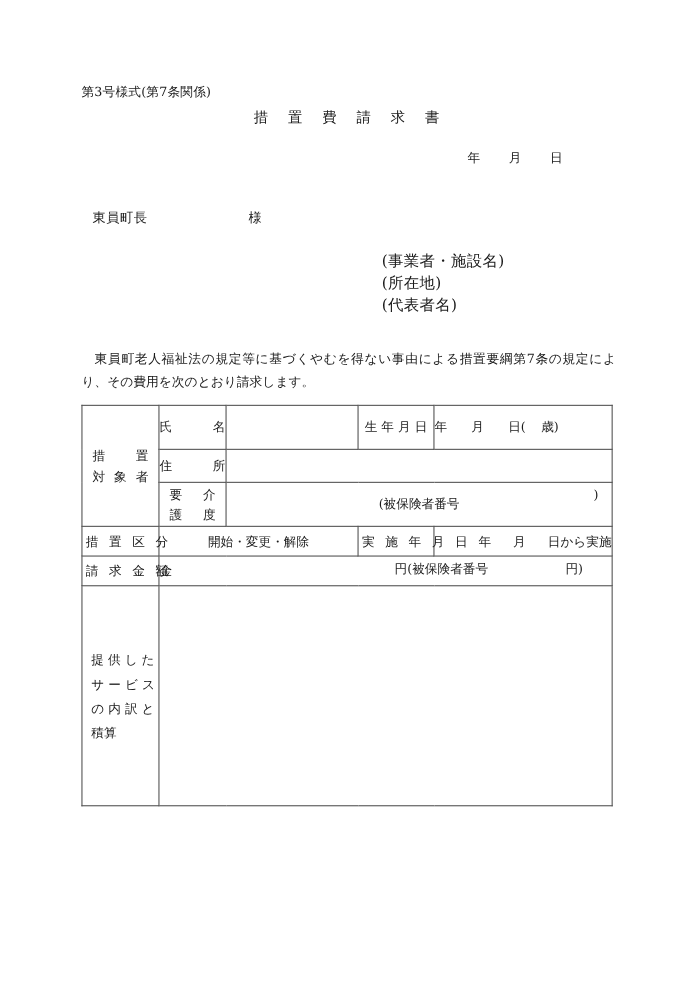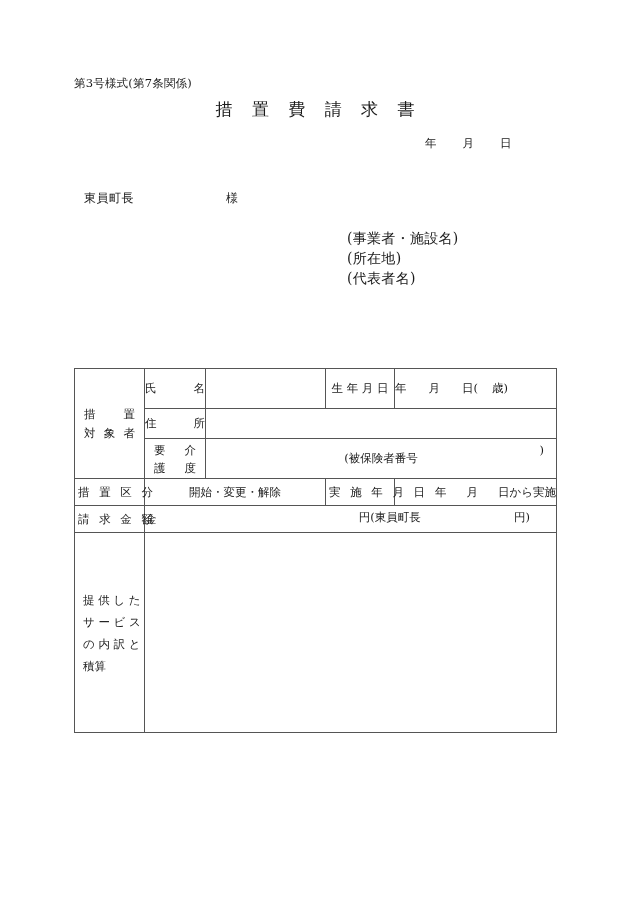--- a/index.html
+++ b/index.html
@@ -31,21 +31,21 @@
     font-size: 11.5px;
     letter-spacing: 0.2px;
     white-space: nowrap;
   }
   .doc-title {
     position: absolute;
     left: 0;
     top: 98px;
     width: 630px;
     text-align: center;
-    font-size: 17px;
+    font-size: 13px;
     letter-spacing: 7px;
     text-indent: 7px;
     white-space: nowrap;
   }
   .date-line {
     position: absolute;
     left: 425px;
     top: 136px;
     font-size: 11.5px;
     white-space: nowrap;
@@ -232,20 +232,21 @@
   <div class="addressee">
     <span class="name">東員町長</span><span class="sama">様</span>
   </div>
 
   <div class="sender">
     <div>(事業者・施設名)</div>
     <div>(所在地)</div>
     <div>(代表者名)</div>
   </div>
 
+  <div class="body-para">東員町老人福祉法の規定等に基づくやむを得ない事由による措置要綱第7条の規定により、その費用を次のとおり請求します。</div>
 
   <table class="form-table">
     <colgroup>
       <col style="width:70px">
       <col style="width:61px">
       <col style="width:120px">
       <col style="width:69px">
       <col style="width:162px">
     </colgroup>
     <tbody>
@@ -284,21 +285,21 @@
         <td class="lbl-spaced">実 施 年 月 日</td>
         <td class="impl-val">
           <span>年</span><span class="gap"></span><span>月</span><span class="gap"></span><span>日から実施</span>
         </td>
       </tr>
 
       <tr class="row-h-amount">
         <td class="lbl-spaced">請 求 金 額</td>
         <td colspan="4" class="amount-cell">
           <span class="kin">金</span>
-          <span class="yen-tax">円(東員町長</span>
+          <span class="yen-tax">円(被保険者番号</span>
           <span class="yen-close">円)</span>
         </td>
       </tr>
 
       <tr class="row-h-service">
         <td class="label-service">
           <span class="ln">提 供 し た</span>
           <span class="ln">サ ー ビ ス</span>
           <span class="ln">の 内 訳 と</span>
           <span class="ln last">積算</span>

